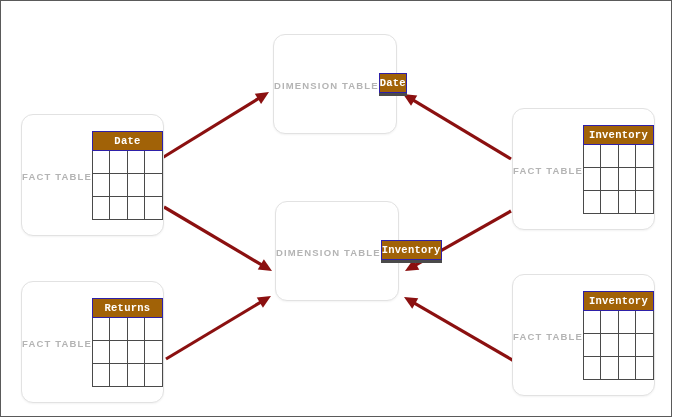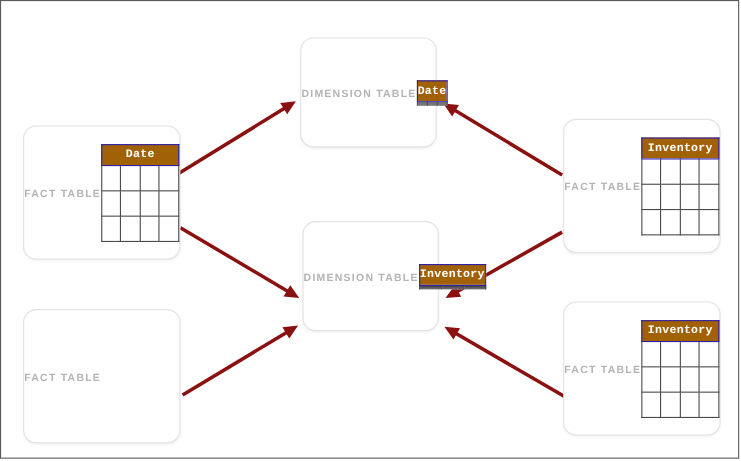--- a/index.html
+++ b/index.html
@@ -130,20 +130,47 @@
               <td></td>
               <td></td>
               <td></td>
               <td></td>
             </tr>
           </tbody>
         </table>
       </div>
       <div class="card fact" style="left: 20px; top: 280px; width: 143px; height: 122px;">
         <div class="card-label">FACT TABLE</div>
+        <table class="tbl">
+          <thead>
+            <tr>
+              <th colspan="4">Returns</th>
+            </tr>
+          </thead>
+          <tbody>
+            <tr>
+              <td></td>
+              <td></td>
+              <td></td>
+              <td></td>
+            </tr>
+            <tr>
+              <td></td>
+              <td></td>
+              <td></td>
+              <td></td>
+            </tr>
+            <tr>
+              <td></td>
+              <td></td>
+              <td></td>
+              <td></td>
+            </tr>
+          </tbody>
+        </table>
       </div>
       <div class="card fact" style="left: 511px; top: 107px; width: 143px; height: 122px;">
         <div class="card-label">FACT TABLE</div>
         <table class="tbl">
           <thead>
             <tr>
               <th colspan="4">Inventory</th>
             </tr>
           </thead>
           <tbody>

